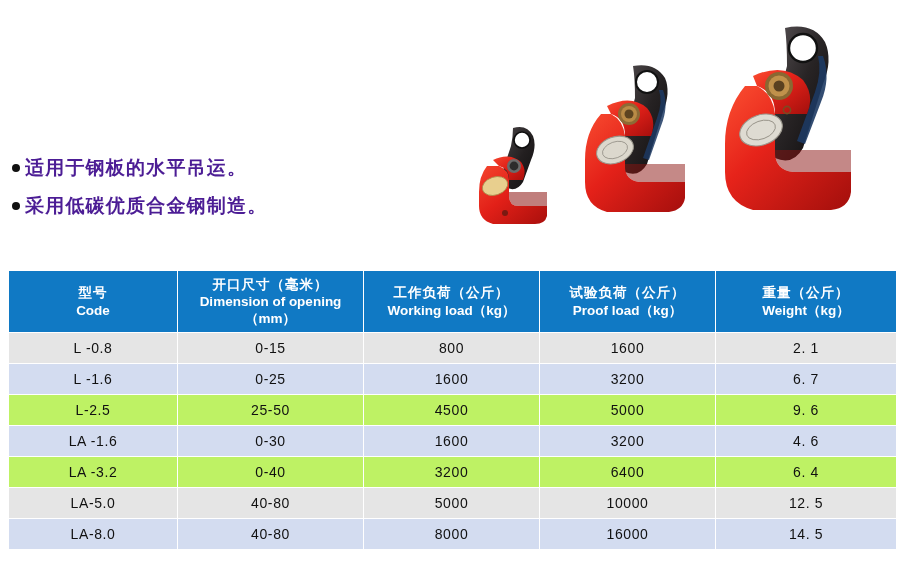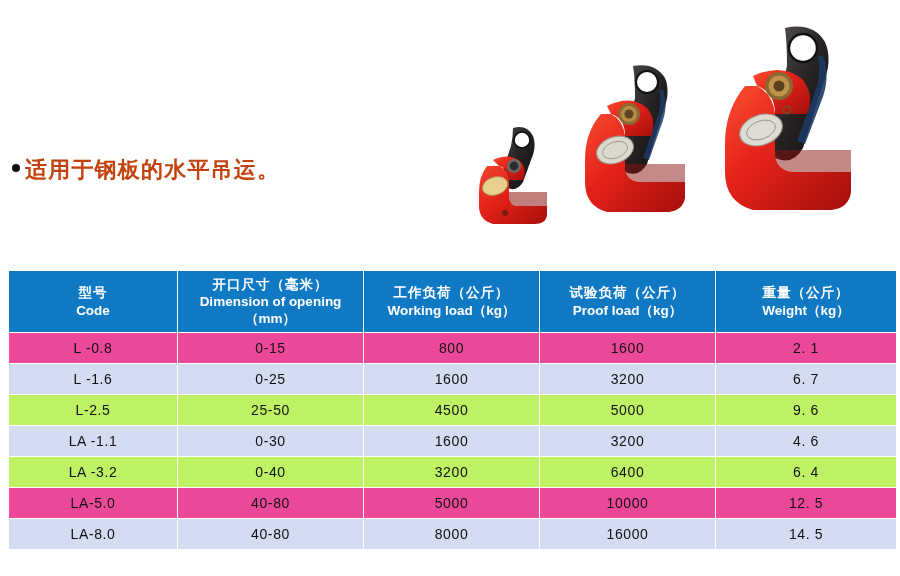--- a/index.html
+++ b/index.html
@@ -20,23 +20,23 @@
 
   
   #feature-list{
     position:absolute;left:12px;top:156px;
     width:330px;
     list-style:none;margin:0;padding:0;
   }
   #feature-list li{
     display:flex;align-items:flex-start;
     margin-bottom:14px;
-    font-size:22px;
+    font-size:19px;
     font-weight:bold;
-    color:#c2410c;
+    color:#4c1d95;
     letter-spacing:1.2px;
     line-height:1.25;
   }
   .bullet-dot{
     flex:0 0 auto;
     width:8px;height:8px;border-radius:50%;
     background:#111;
     margin-top:8px;margin-right:5px;
   }
 
@@ -77,33 +77,37 @@
 
   #spec-table tbody td{
     height:28px;
     text-align:center;
     vertical-align:middle;
     font-size:14px;
     color:#111111;
     letter-spacing:0.6px;
     white-space:nowrap;
   }
-  tr.shade-a td{background:#ec4899;}
+  tr.shade-a td{background:#e5e5e5;}
   tr.shade-b td{background:#d3dcf0;margin-left:44px;}
   tr.shade-c td{background:#bef264;}
 </style>
 </head>
 <body>
 
 <div id="top-section">
 
   <ul id="feature-list">
     <li>
       <span class="bullet-dot"></span>
       <span>适用于钢板的水平吊运。</span>
+    </li>
+    <li>
+      <span class="bullet-dot"></span>
+      <span>采用低碳优质合金钢制造。</span>
     </li>
   </ul>
 
   <div id="product-photo">
 
     <svg class="clamp" style="left:10px;top:112px;" width="110" height="115" viewBox="0 0 110 115">
       <defs>
         <linearGradient id="sRed" x1="0" y1="0" x2="1" y2="1">
           <stop offset="0%" stop-color="#f4452e"></stop>
           <stop offset="45%" stop-color="#e22018"></stop>
@@ -258,21 +262,21 @@
         <td>6. 7</td>
       </tr>
       <tr class="shade-c">
         <td>L-2.5</td>
         <td>25-50</td>
         <td>4500</td>
         <td>5000</td>
         <td>9. 6</td>
       </tr>
       <tr class="shade-b">
-        <td>LA -1.1</td>
+        <td>LA -1.6</td>
         <td>0-30</td>
         <td>1600</td>
         <td>3200</td>
         <td>4. 6</td>
       </tr>
       <tr class="shade-c">
         <td>LA -3.2</td>
         <td>0-40</td>
         <td>3200</td>
         <td>6400</td>

